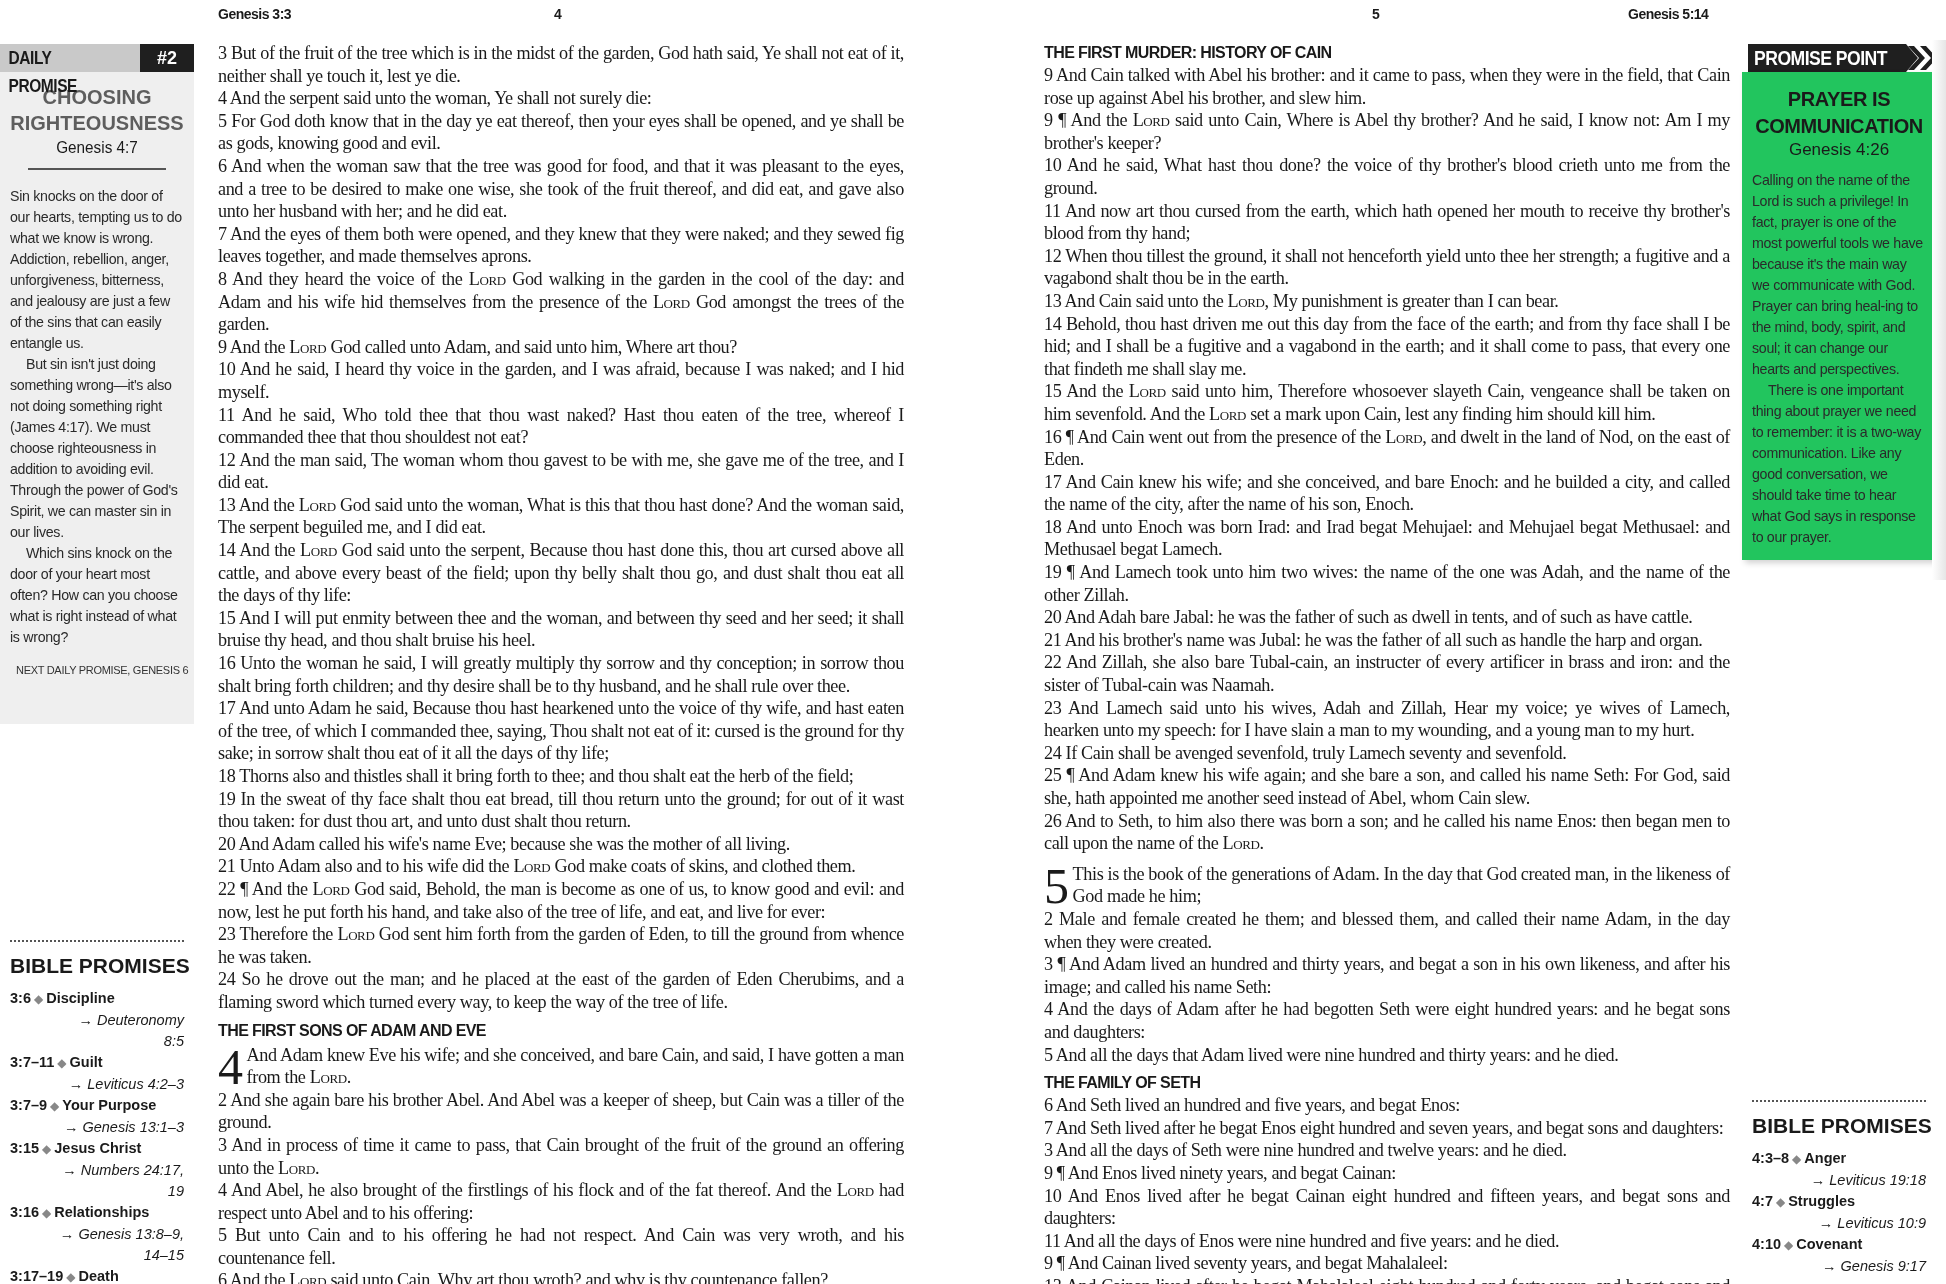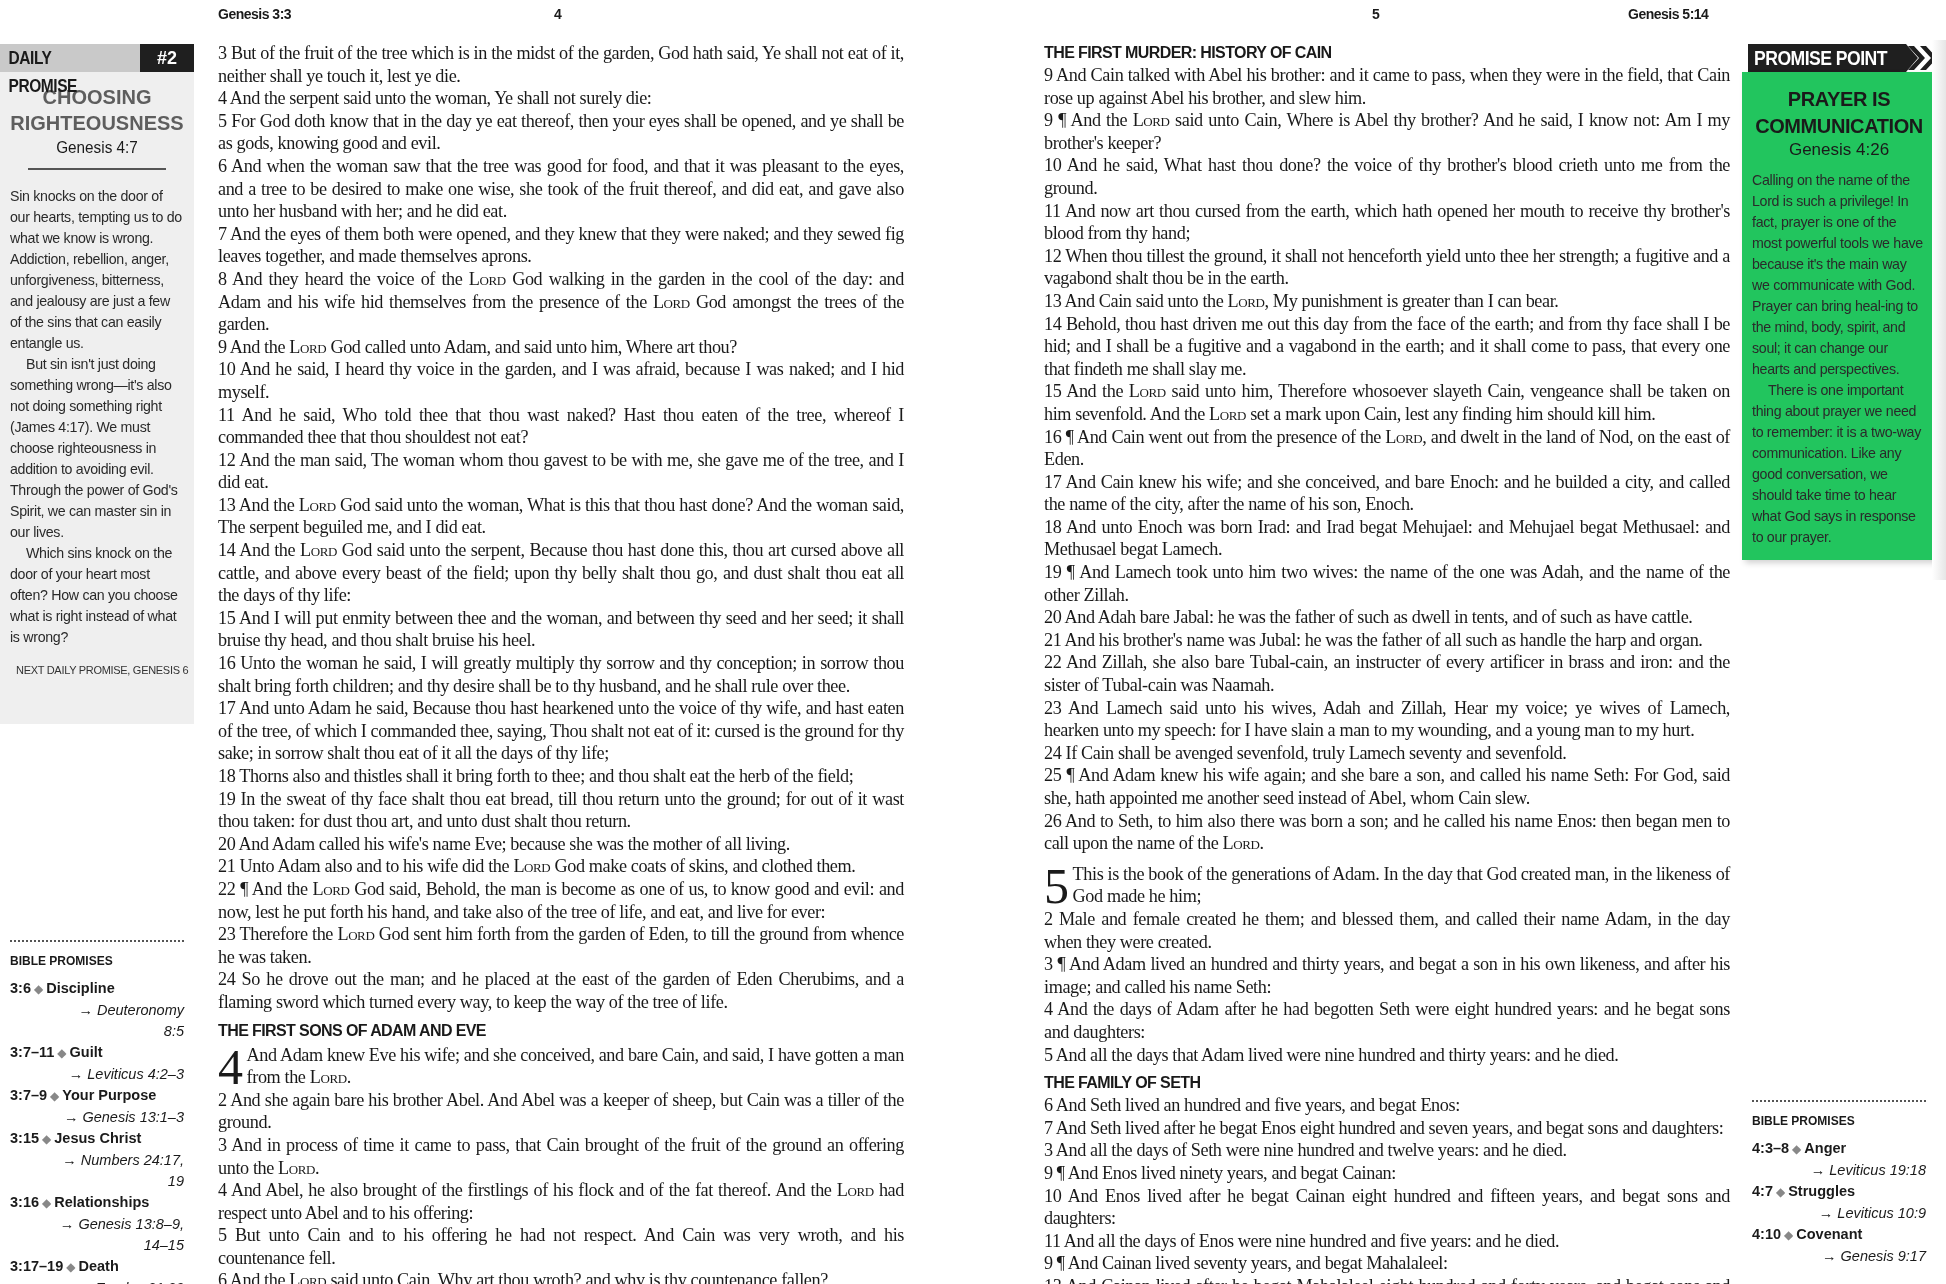--- a/index.html
+++ b/index.html
@@ -39,21 +39,21 @@
   .side-body p { margin: 0; }
   .side-body p.indent { text-indent: 16px; }
   .dp-next {
     font-family: "Liberation Sans", sans-serif; font-size: 11px; color: #333; padding: 16px 0 0 16px;
     letter-spacing: -0.3px;
   }
 
   .bp-block { position: absolute; }
   .bp-dots { border-top: 2px dotted #555; width: 174px; margin-bottom: 12px; }
   .bp-title {
-    font-family: "Liberation Sans", sans-serif; font-weight: bold; font-size: 12px; color: #1a1a1a;
+    font-family: "Liberation Sans", sans-serif; font-weight: bold; font-size: 21px; color: #1a1a1a;
     margin-bottom: 10px;
   }
   .bp-item { font-family: "Liberation Sans", sans-serif; font-size: 14.5px; line-height: 21px; }
   .bp-ref { font-weight: bold; }
   .bp-diamond { color: #888; font-size: 12px; padding: 0 3px; }
   .bp-topic { font-weight: bold; }
   .bp-cross { text-align: right; font-style: italic; padding-right: 10px; margin-left: 48px; }
   .bp-cross .arrow { font-style: normal; }
 
   

